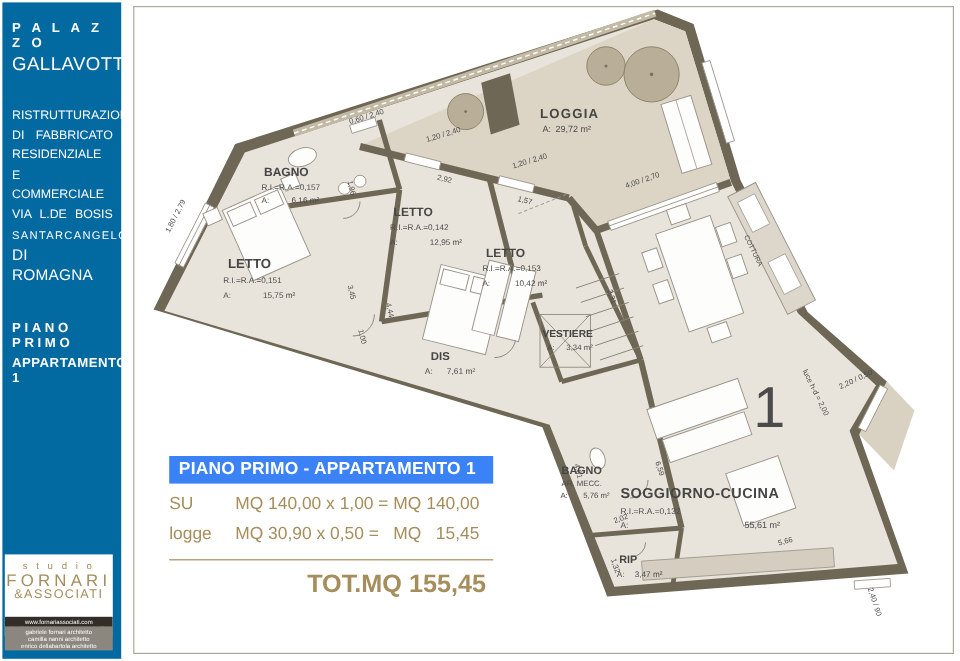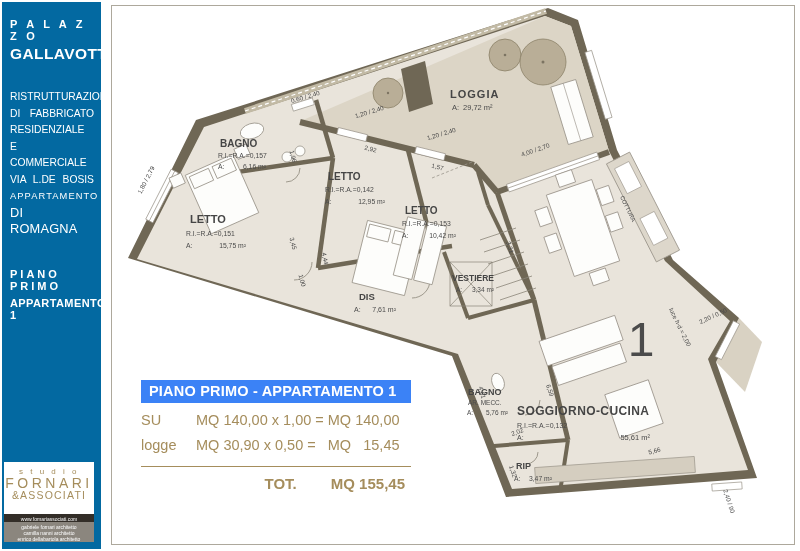--- a/index.html
+++ b/index.html
@@ -4,21 +4,21 @@
 <style>
   html,body{margin:0;padding:0;}
   body{width:800px;height:551px;position:relative;background:#ffffff;
        font-family:"Liberation Sans",sans-serif;overflow:hidden;}
 
   
   .sidebar{position:absolute;left:2px;top:2px;width:99px;height:547px;
            background:#0369a1;color:#fff;box-sizing:border-box;
            padding:16px 7px 0 8px;}
   .palazzo{font-size:11px;font-weight:bold;letter-spacing:3.2px;}
-  .gallavotti{font-size:15.5px;font-weight:bold;letter-spacing:.4px;margin-top:3px;}
+  .gallavotti{font-size:15.5px;font-weight:normal;letter-spacing:.4px;margin-top:3px;}
   .desc{margin-top:26px;font-size:10.3px;line-height:16.5px;}
   .desc div{text-align:justify;text-align-last:justify;}
   .desc .small-caps{font-size:9.3px;letter-spacing:1.1px;}
   .desc .big{font-size:12.8px;letter-spacing:.2px;}
   .floor-label{margin-top:30px;font-size:11px;font-weight:bold;letter-spacing:3px;}
   .apt-label{margin-top:5px;font-size:11px;font-weight:bold;letter-spacing:.4px;}
 
   
   .logo-box{position:absolute;left:4px;top:462px;width:90px;height:68px;
             background:#fff;text-align:center;overflow:hidden;}
@@ -37,41 +37,41 @@
   svg.plan{position:absolute;left:111px;top:5px;width:684px;height:540px;}
 
   
   .summary{position:absolute;left:141px;top:380px;width:270px;}
   .summary-header{background:#3b82f6;color:#fff;font-weight:bold;font-size:14.5px;
                   padding:3px 0 4px 8px;letter-spacing:.2px;}
   .summary-row{display:flex;color:#A58D5C;font-size:14.5px;margin-top:9px;}
   .summary-row .rlabel{width:55px;}
   .summary-row .formula{white-space:pre;}
   .divider{border-top:1px solid #A58D5C;margin-top:13px;}
-  .total-row{display:flex;justify-content:flex-end;gap:34px;margin-top:8px;
-             color:#A58D5C;font-weight:bold;font-size:15px;padding-right:6px;}
+  .total-row{display:flex;justify-content:flex-end;margin-top:8px;
+             color:#A58D5C;font-weight:bold;font-size:21px;padding-right:6px;}
 
   
   text{font-family:"Liberation Sans",sans-serif;fill:#4B4B4B;}
   .rname{font-weight:bold;fill:#454545;}
   .dim{font-size:6.3px;fill:#4a4a4a;}
 </style>
 </head>
 <body>
 
 <div class="sidebar">
   <div class="palazzo">P A L A Z Z O</div>
   <div class="gallavotti">GALLAVOTTI</div>
   <div class="desc">
     <div>RISTRUTTURAZIONE</div>
     <div>DI FABBRICATO</div>
     <div>RESIDENZIALE E</div>
     <div>COMMERCIALE</div>
     <div>VIA L.DE BOSIS</div>
-    <div class="small-caps">APPARTAMENTO</div>
+    <div class="small-caps">SANTARCANGELO</div>
     <div class="big">DI ROMAGNA</div>
   </div>
   <div class="floor-label">PIANO PRIMO</div>
   <div class="apt-label">APPARTAMENTO 1</div>
 </div>
 
 <div class="logo-box">
   <div class="logo-studio">s t u d i o</div>
   <div class="logo-name">FORNARI</div>
   <div class="logo-name2">&amp;ASSOCIATI</div>

